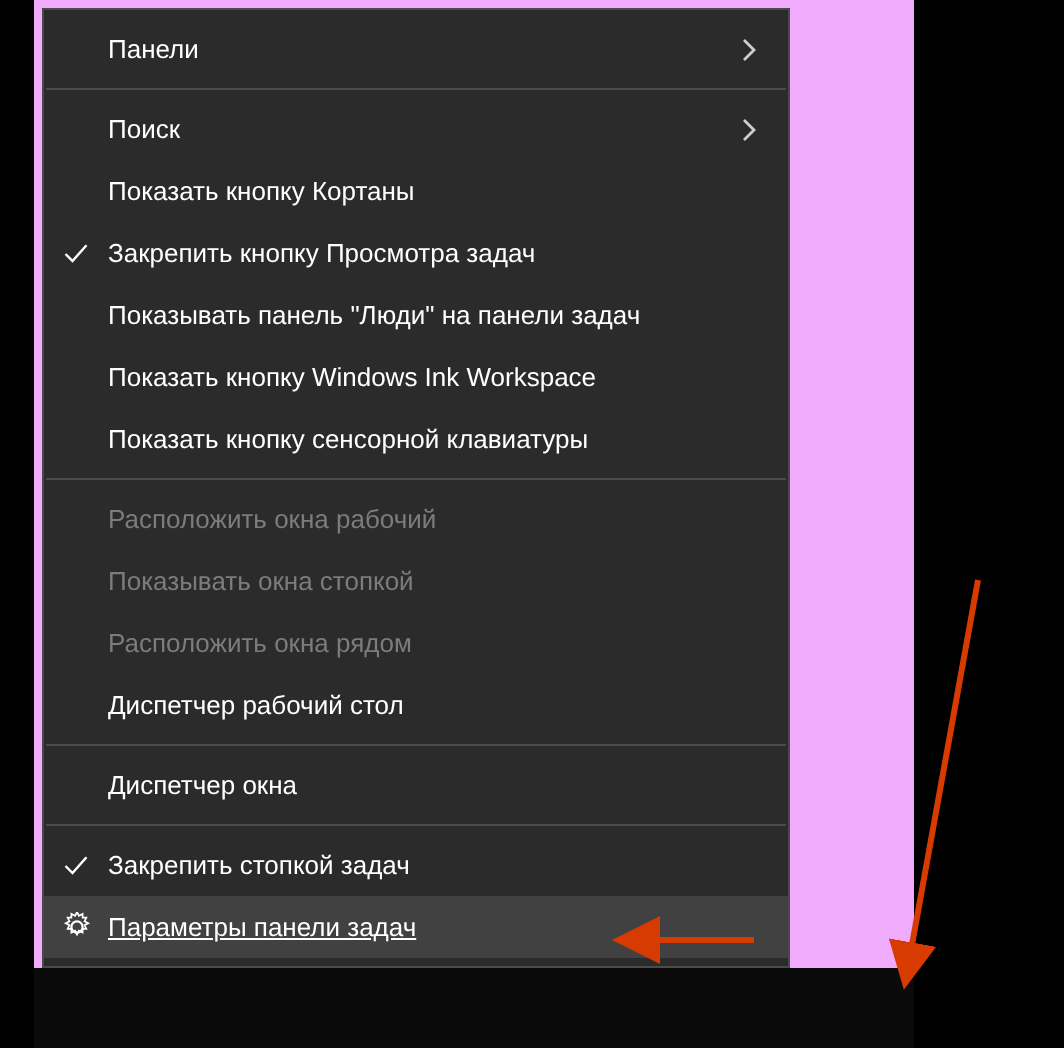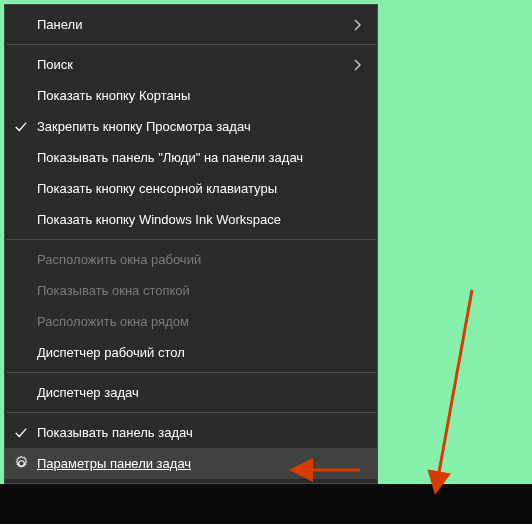--- a/index.html
+++ b/index.html
@@ -6,22 +6,23 @@
   html, body {
     margin: 0; padding: 0;
     width: 532px; height: 524px;
     overflow: hidden;
     font-family: "Segoe UI", Tahoma, sans-serif;
     font-size: 13px;
     background: #000;
   }
   .desktop {
     position: relative;
-    width: 532px; height: 524px;
-    background: #86efac;
+    width: 440px; height: 524px;
+    background: #f0abfc;
+    margin-left: 17px;
   }
   .taskbar {
     position: absolute;
     left: 0; right: 0; bottom: 0;
     height: 40px;
     background: #0a0a0a;
   }
   .context-menu {
     position: absolute;
     left: 4px; top: 4px;
@@ -116,25 +117,25 @@
           </svg>
         </span>
         <span class="label">Закрепить кнопку Просмотра задач</span>
       </div>
       <div class="menu-item">
         <span class="icon-slot"></span>
         <span class="label">Показывать панель "Люди" на панели задач</span>
       </div>
       <div class="menu-item">
         <span class="icon-slot"></span>
-        <span class="label">Показать кнопку сенсорной клавиатуры</span>
+        <span class="label">Показать кнопку Windows Ink Workspace</span>
       </div>
       <div class="menu-item">
         <span class="icon-slot"></span>
-        <span class="label">Показать кнопку Windows Ink Workspace</span>
+        <span class="label">Показать кнопку сенсорной клавиатуры</span>
       </div>
       <div class="separator"></div>
       <div class="menu-item disabled">
         <span class="icon-slot"></span>
         <span class="label">Расположить окна рабочий</span>
       </div>
       <div class="menu-item disabled">
         <span class="icon-slot"></span>
         <span class="label">Показывать окна стопкой</span>
       </div>
@@ -142,30 +143,30 @@
         <span class="icon-slot"></span>
         <span class="label">Расположить окна рядом</span>
       </div>
       <div class="menu-item">
         <span class="icon-slot"></span>
         <span class="label">Диспетчер рабочий стол</span>
       </div>
       <div class="separator"></div>
       <div class="menu-item">
         <span class="icon-slot"></span>
-        <span class="label">Диспетчер задач</span>
+        <span class="label">Диспетчер окна</span>
       </div>
       <div class="separator"></div>
       <div class="menu-item">
         <span class="icon-slot">
           <svg width="14" height="14" viewBox="0 0 16 16">
             <path d="M2 8 L6 12 L14 3" stroke="#fff" stroke-width="1.4" fill="none"></path>
           </svg>
         </span>
-        <span class="label">Показывать панель задач</span>
+        <span class="label">Закрепить стопкой задач</span>
       </div>
       <div class="menu-item highlighted">
         <span class="icon-slot">
           <svg width="15" height="15" viewBox="0 0 16 16">
             <path d="M8 5a3 3 0 100 6 3 3 0 000-6z" fill="none" stroke="#fff" stroke-width="1.2"></path>
             <path d="M8 0l1 2 2-1 0 2 2 0-1 2 2 1-2 1 1 2-2 0 0 2-2-1-1 2-1-2-2 1 0-2-2 0 1-2-2-1 2-1-1-2 2 0 0-2 2 1z" fill="none" stroke="#fff" stroke-width="0.9"></path>
           </svg>
         </span>
         <span class="label">Параметры панели задач</span>
       </div>

